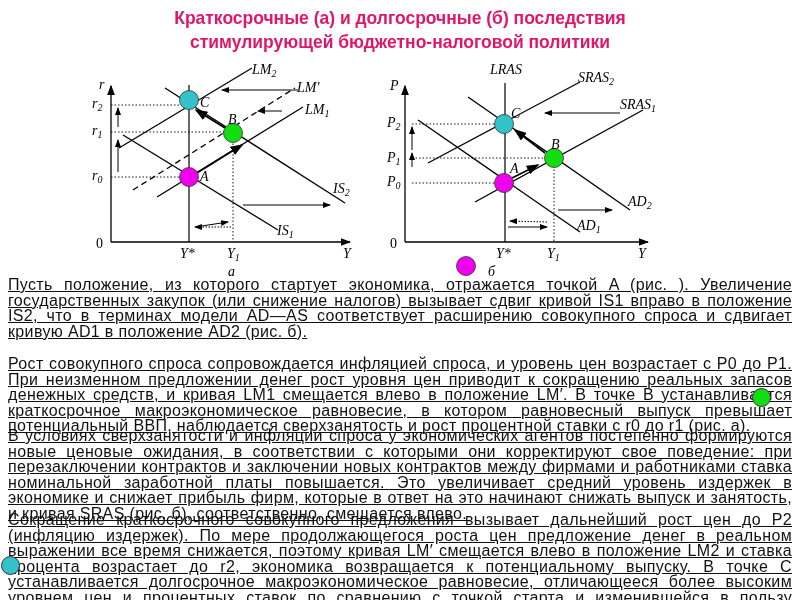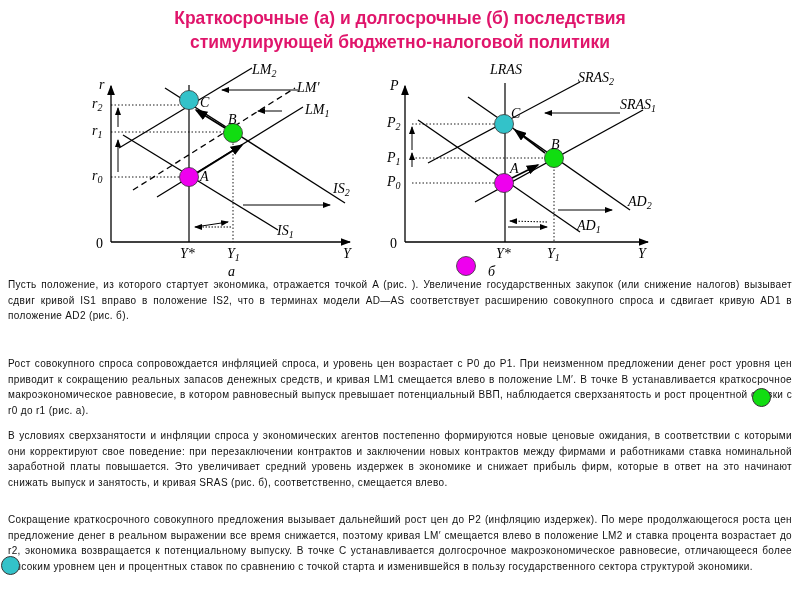--- a/index.html
+++ b/index.html
@@ -2,21 +2,21 @@
 <html><head>
 <meta charset="utf-8">
 <style>
   html,body{margin:0;padding:0;background:#fff;}
   body{width:800px;height:600px;overflow:hidden;position:relative;font-family:"Liberation Sans",sans-serif;}
   .title{position:absolute;left:0;top:6px;width:800px;text-align:center;color:#e0156b;font-family:"Liberation Sans",sans-serif;font-weight:bold;font-size:19px;line-height:24px;transform:scaleX(0.92);transform-origin:center;}
   svg.chart{position:absolute;top:0;left:0;}
   .ax{font-family:"Liberation Serif",serif;font-style:italic;font-size:14px;fill:#000;}
   .axn{font-family:"Liberation Serif",serif;font-size:14px;fill:#000;}
   .sub{font-size:10px;}
-  .text{position:absolute;left:8px;width:784px;font-size:10px;line-height:15.5px;color:#111;text-align:justify;letter-spacing:0.35px;}
+  .text{position:absolute;left:8px;width:784px;font-size:16px;line-height:15.5px;color:#111;text-align:justify;letter-spacing:0.35px;text-decoration:underline;}
   .p1{top:277px;}
   .p2{top:356px;}
   .p3{top:428px;}
   .p4{top:512px;}
   .dot{position:absolute;border-radius:50%;border:1px solid #333;}
 </style>
 </head>
 <body>
 
 <div class="title">

